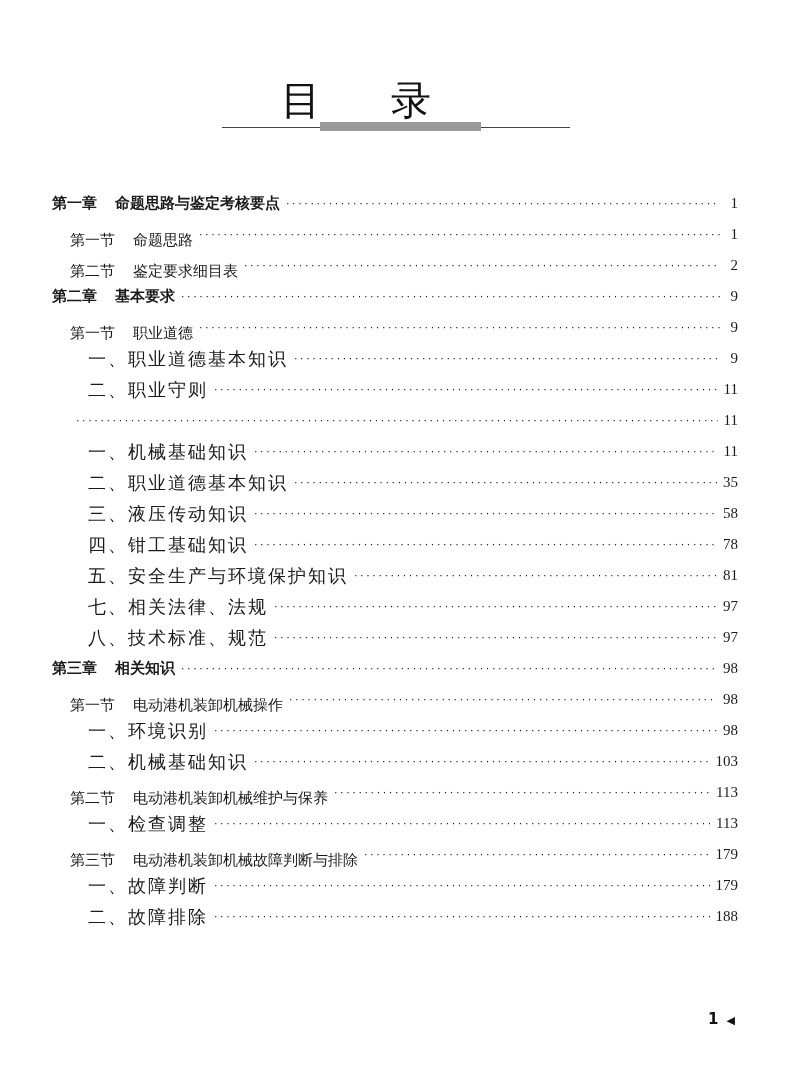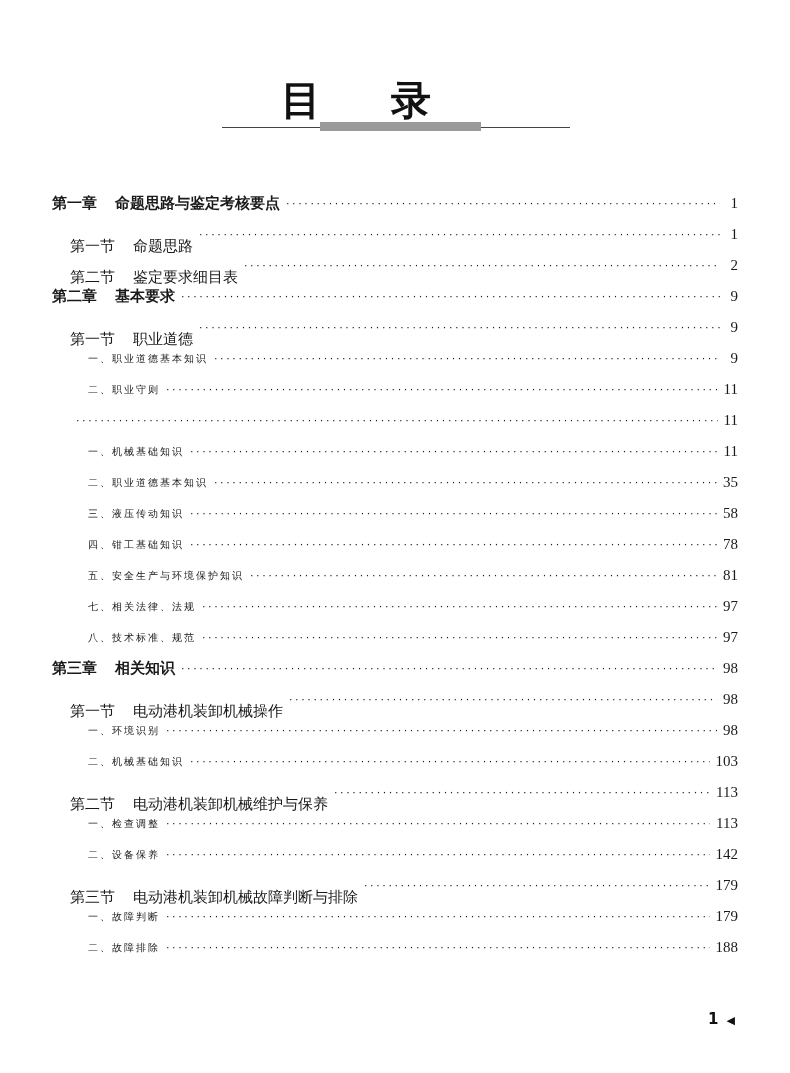--- a/index.html
+++ b/index.html
@@ -2,44 +2,44 @@
 <html><head>
 <meta charset="utf-8">
 <style>
   html, body { margin: 0; padding: 0; }
   body {
     width: 790px; height: 1073px; background: #ffffff; position: relative;
     font-family: "DejaVu Serif", "Liberation Serif", serif; color: #1a1a1a; overflow: hidden;
   }
   .title {
     position: absolute; top: 78px; left: 0; width: 712px; text-align: center;
-    font-family: "DejaVu Sans", sans-serif; font-weight: bold; font-size: 40px; letter-spacing: 70px;
+    font-family: "DejaVu Sans", sans-serif; font-weight: normal; font-size: 40px; letter-spacing: 70px;
     color: #111; line-height: 44px; padding-left: 70px; box-sizing: border-box;
   }
   .rule-line { position: absolute; top: 127px; left: 222px; width: 348px; height: 1px; background: #444; }
   .rule-bar { position: absolute; top: 122px; left: 320px; width: 161px; height: 9px; background: #9a9a9a; }
   .toc { position: absolute; top: 188px; left: 52px; width: 686px; }
   .row {
-    display: flex; align-items: flex-start; height: 31px; line-height: 31px; white-space: nowrap;
+    display: flex; align-items: center; height: 31px; line-height: 31px; white-space: nowrap;
   }
   .row .label { flex: 0 0 auto; }
   .row .dots {
     flex: 1 1 auto; overflow: hidden; margin: 0 6px; color: #222; font-size: 11px; letter-spacing: 2.6px;
     font-family: "DejaVu Sans", sans-serif;
   }
   .row .dots::before { content: "····································································································································"; }
   .row .page {
     flex: 0 0 auto; font-family: "Liberation Serif", serif; font-size: 15px; text-align: right; min-width: 12px;
   }
   .lv1 .label { font-family: "DejaVu Sans", sans-serif; font-weight: bold; font-size: 15px; }
   .lv1 { padding-left: 0; }
   .lv2 { padding-left: 18px; }
   .lv2 .label { font-size: 15px; margin-top: 12px; }
   .lv3 { padding-left: 36px; }
-  .lv3 .label { font-size: 10px; letter-spacing: 2px; }
+  .lv3 .label { font-size: 18px; letter-spacing: 2px; }
   .gap { display: inline-block; width: 18px; }
   .footer {
     position: absolute; top: 1010px; left: 708px; font-family: "DejaVu Sans", sans-serif; font-weight: bold;
     font-size: 15px; color: #111;
   }
   .footer .arrow { font-size: 11px; margin-left: 8px; }
 </style>
 </head>
 <body>
 
@@ -145,25 +145,20 @@
     <div class="row lv2">
       <span class="label"><span>第二节</span><span class="gap"></span><span>电动港机装卸机械维护与保养</span></span>
       <span class="dots"></span>
       <span class="page">113</span>
     </div>
     <div class="row lv3">
       <span class="label"><span>一、</span><span>检查调整</span></span>
       <span class="dots"></span>
       <span class="page">113</span>
     </div>
-    <div class="row lv3">
-      <span class="label"><span>二、</span><span>设备保养</span></span>
-      <span class="dots"></span>
-      <span class="page">142</span>
-    </div>
     <div class="row lv2">
       <span class="label"><span>第三节</span><span class="gap"></span><span>电动港机装卸机械故障判断与排除</span></span>
       <span class="dots"></span>
       <span class="page">179</span>
     </div>
     <div class="row lv3">
       <span class="label"><span>一、</span><span>故障判断</span></span>
       <span class="dots"></span>
       <span class="page">179</span>
     </div>

